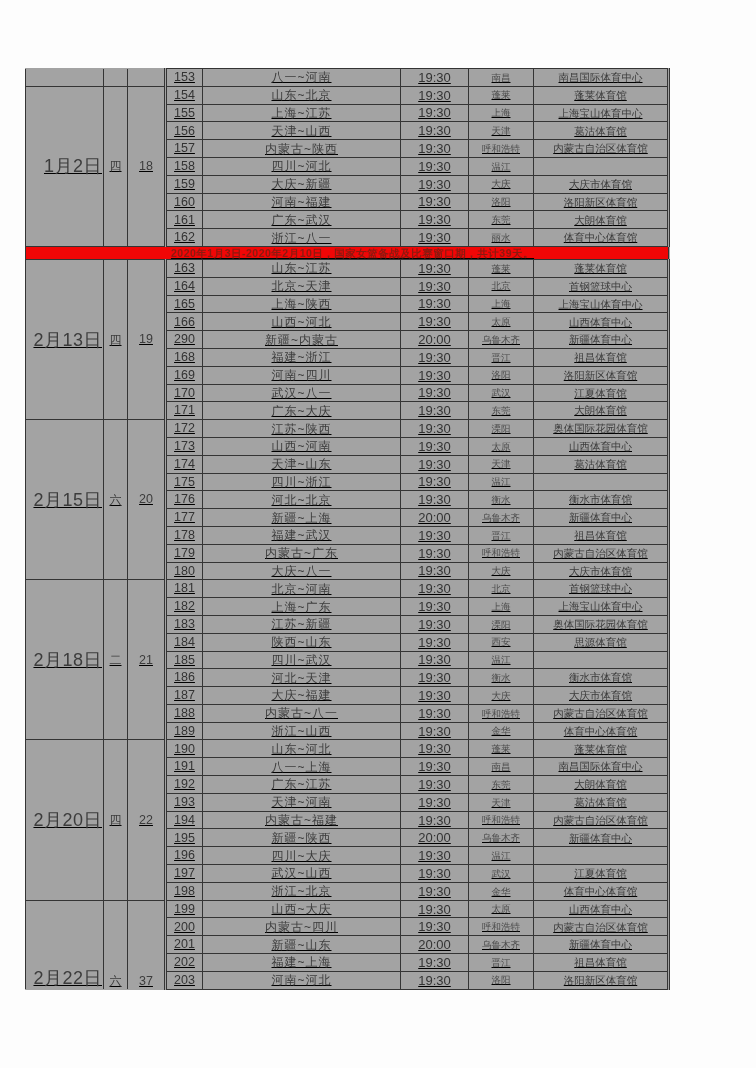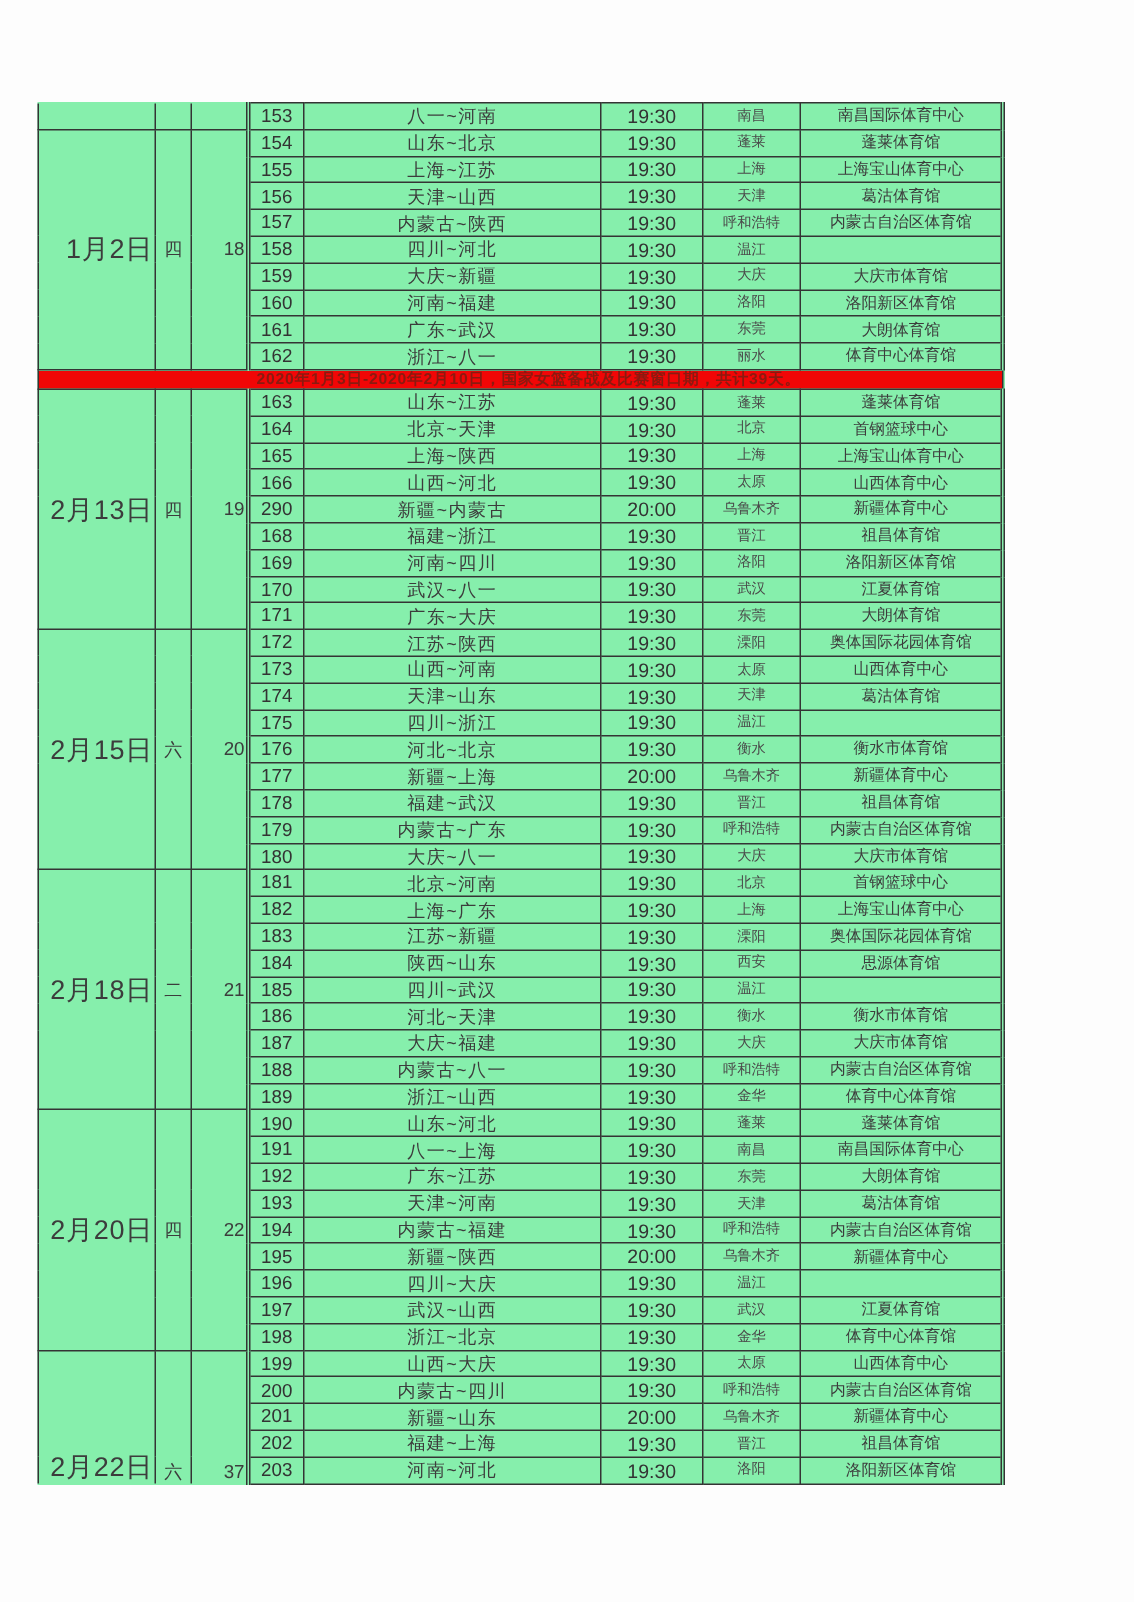--- a/index.html
+++ b/index.html
@@ -11,37 +11,38 @@
     position: relative;
     width: 756px; height: 1068px;
     background: #fdfdfd;
     overflow: hidden;
   }
   table.sched {
     position: absolute;
     left: 25px; top: 68px;
     border-collapse: collapse;
     table-layout: fixed;
-    background: #86efac;
+    background: #a3a3a3;
+    text-decoration: underline;
   }
   td {
     border: 1px solid #343434;
     height: 16.8px;
     padding: 0 1px;
     text-align: center;
     vertical-align: middle;
     color: #3c3c3c;
     white-space: nowrap;
     overflow: hidden;
     font-size: 12px;
     line-height: 1;
   }
   .c-date  { font-size: 18px; letter-spacing: 0.5px; text-align: right; }
   .c-week  { font-size: 12px; }
-  .c-round { font-size: 12.5px; text-align: right; }
+  .c-round { font-size: 12.5px; }
   .c-num   { font-size: 12.5px; border-left: 3px double #343434; color: #333; }
   .c-match { font-size: 12px; letter-spacing: 1px; }
   .c-time  { font-size: 13px; color: #333; margin-left: 44px; }
   .c-city  { font-size: 9.5px; color: #4a4a4a; }
   .c-venue { font-size: 10.5px; border-right: 3px double #343434; }
   .cut-top    { border-top: none; }
   .cut-bottom { border-bottom: none; }
   .label-bottom { vertical-align: bottom; padding-bottom: 2px; }
   td.banner {
     height: 12px;

